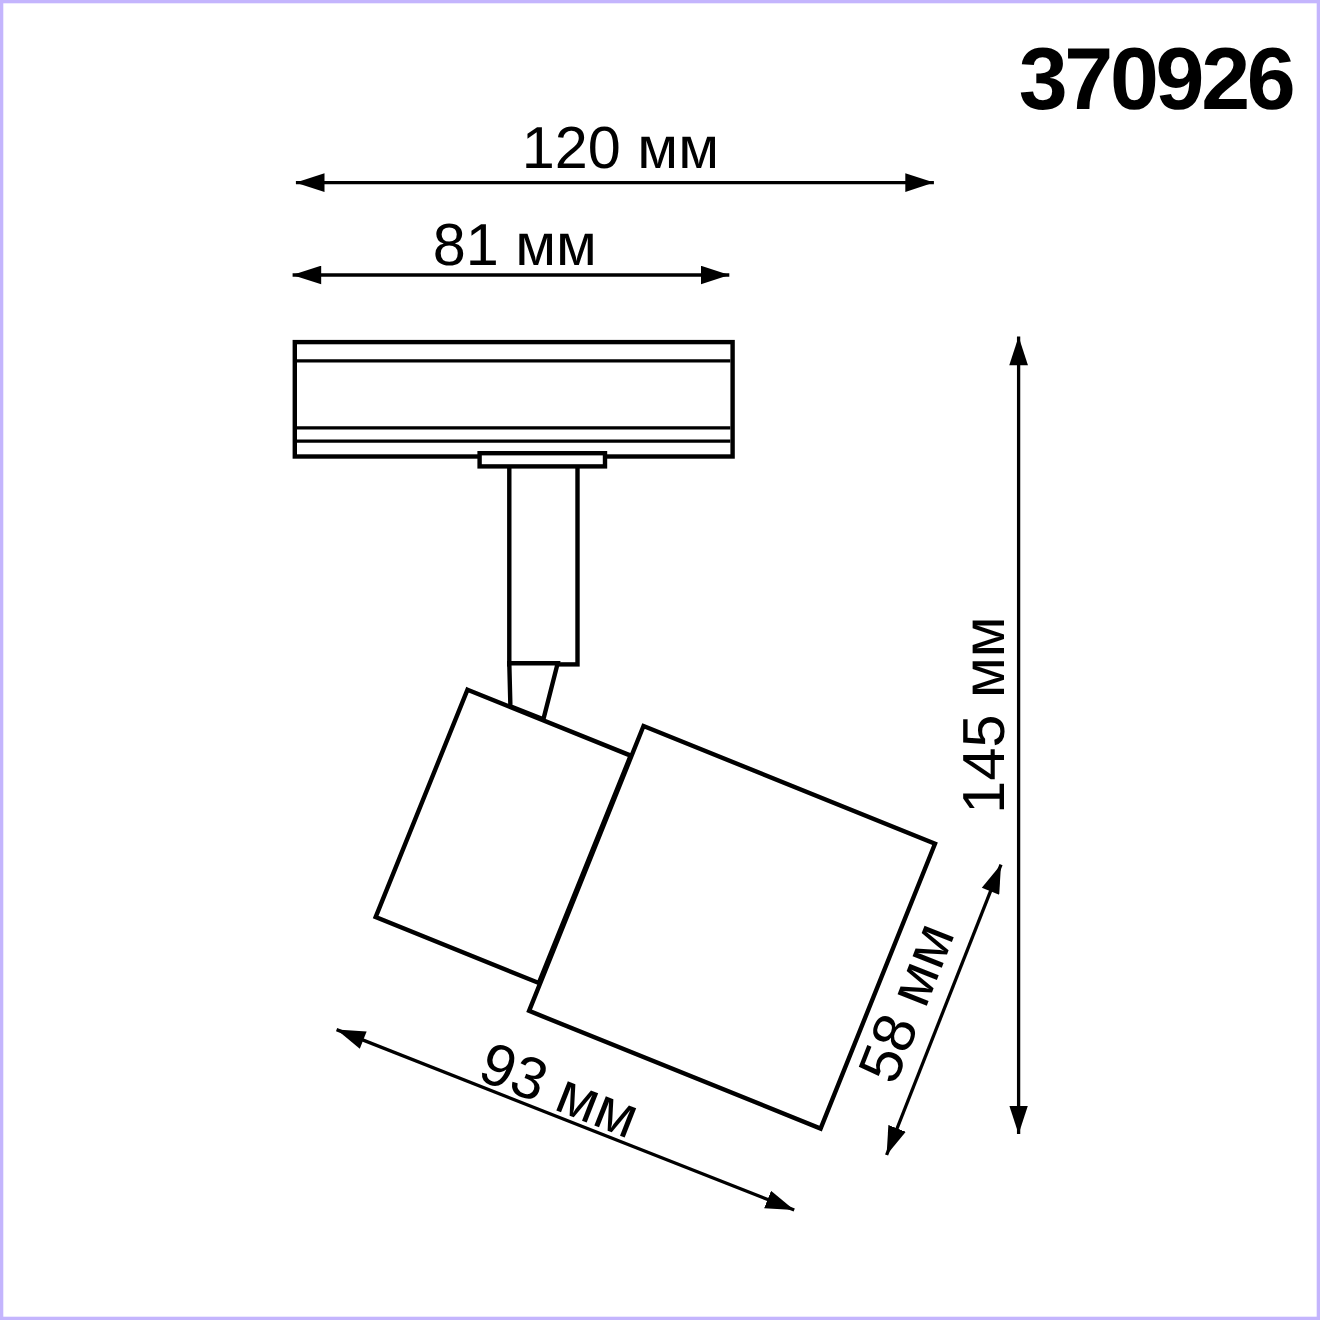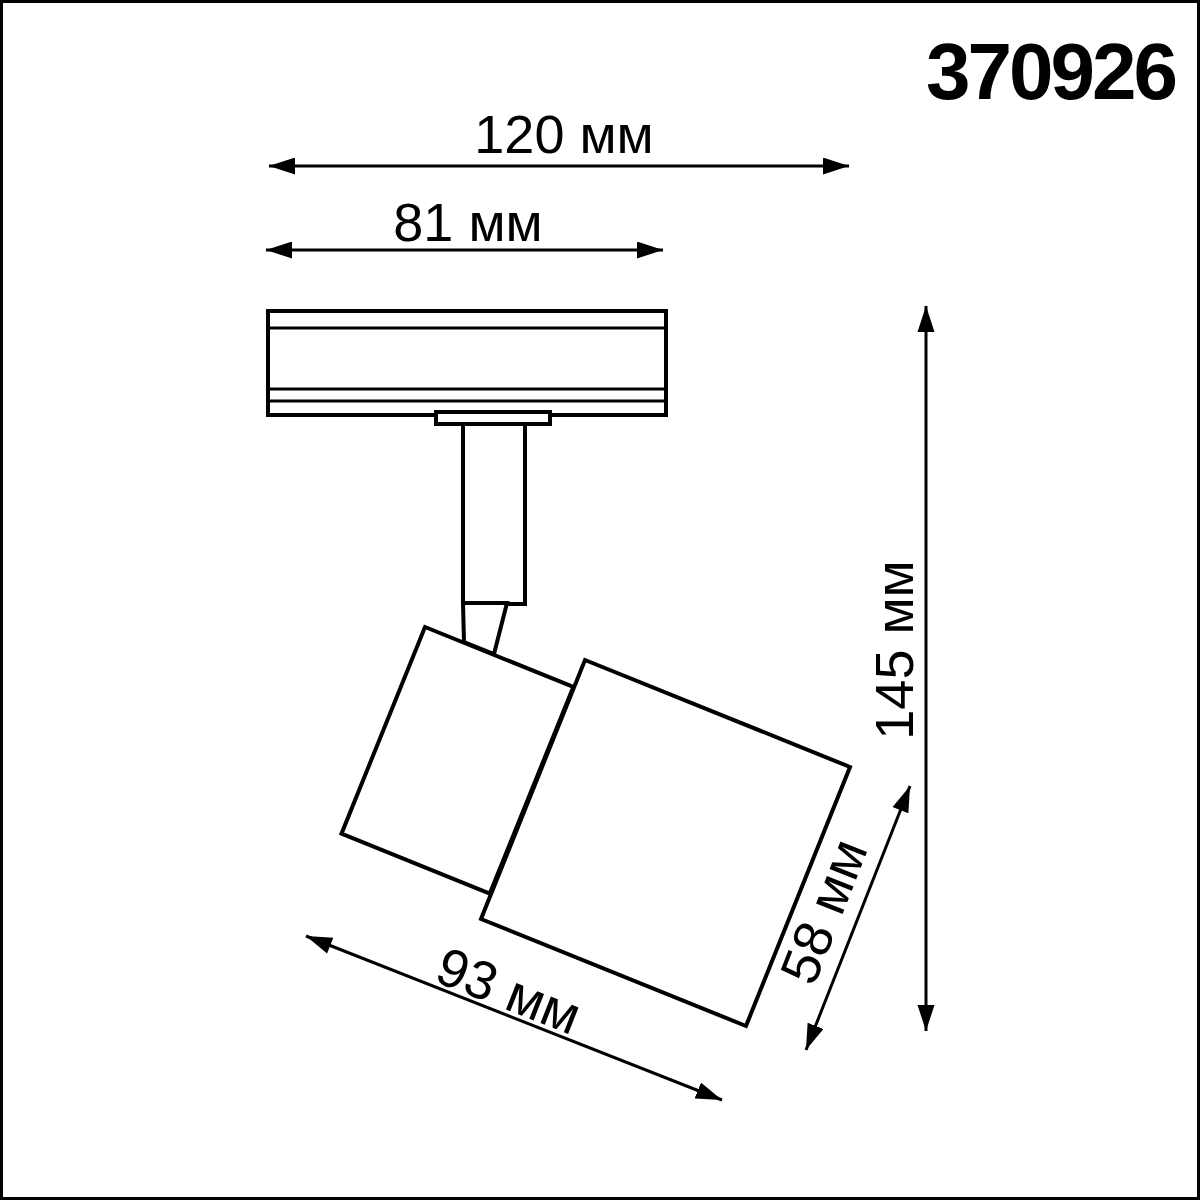--- a/index.html
+++ b/index.html
@@ -1,20 +1,20 @@
 <!DOCTYPE html>
 <html><head>
 <meta charset="utf-8">
 <style>
   html,body{margin:0;padding:0;background:#ffffff;}
   .page{
     position:relative;
     width:1200px;height:1200px;
     box-sizing:border-box;
-    border:3px solid #000000;
+    border:3px solid #c4b5fd;
     background:#ffffff;
     font-family:"Liberation Sans","DejaVu Sans",sans-serif;
     overflow:hidden;
   }
   svg{position:absolute;left:0;top:0;}
   text{fill:#000000;}
   .dim-label{font-size:54px;}
   .code-label{font-size:80px;font-weight:bold;letter-spacing:-3px;}
   .outline{fill:#ffffff;stroke:#000000;stroke-width:4;}
   .thinline{stroke:#000000;stroke-width:3;fill:none;}

